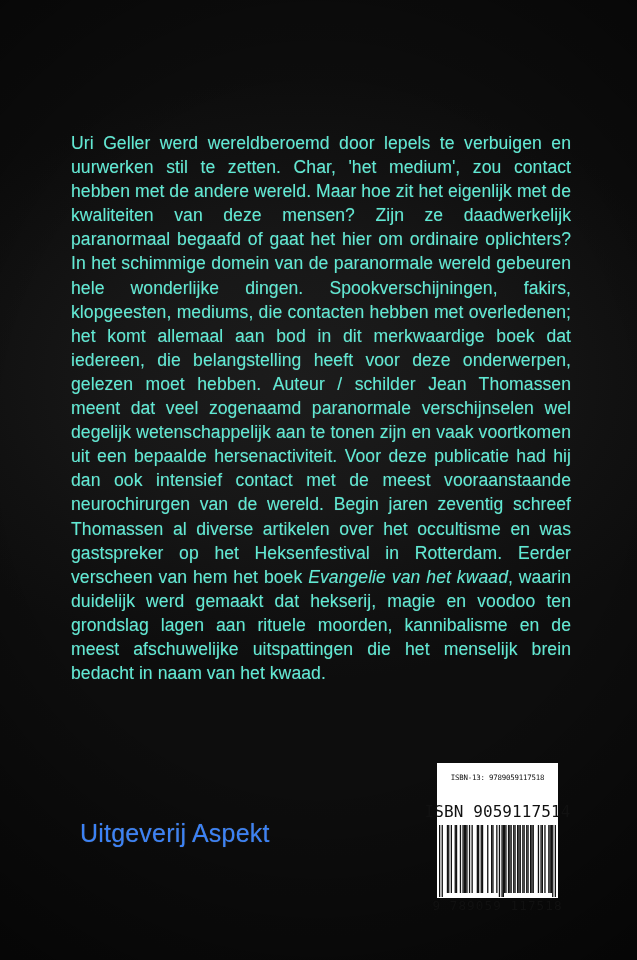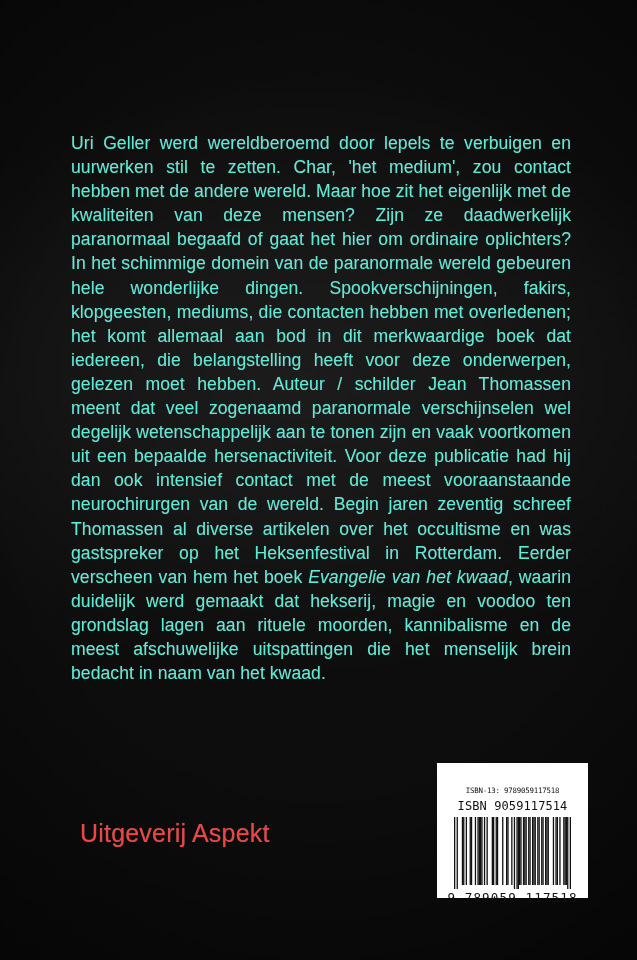--- a/index.html
+++ b/index.html
@@ -53,21 +53,21 @@
   }
 
   .blurb em {
     font-style: italic;
   }
 
   .publisher-block {
     position: absolute;
     left: 80px;
     top: 818px;
-    color: #ef4444;
+    color: #3b82f6;
   }
 
   .publisher-name {
     font-size: 25px;
     line-height: 30px;
     letter-spacing: 0.2px;
     text-shadow: 0 0 1px rgba(255,255,255,0.3);
   }
 
   .publisher-url {
@@ -76,45 +76,45 @@
     letter-spacing: 0.2px;
     margin-top: 3px;
     text-shadow: 0 0 1px rgba(255,255,255,0.25);
   }
 
   
   .barcode-block {
     position: absolute;
     left: 437px;
     top: 763px;
-    width: 151px;
+    width: 121px;
     height: 135px;
     background: #ffffff;
     display: flex;
     flex-direction: column;
     align-items: center;
-    padding-top: 23px;
+    padding-top: 10px;
     box-sizing: border-box;
   }
 
   .isbn13-line {
     font-family: "DejaVu Sans Mono", monospace;
     font-size: 7.4px;
     color: #111;
     letter-spacing: -0.2px;
     white-space: nowrap;
   }
 
   .isbn10-line {
     font-family: "DejaVu Sans Mono", monospace;
-    font-size: 12px;
+    font-size: 16px;
     color: #111;
     letter-spacing: 0.1px;
     white-space: nowrap;
-    margin-top: 4px;
+    margin-top: 20px;
   }
 
   .bars-wrap {
     margin-top: 4px;
     width: 117px;
     height: 72px;
     position: relative;
   }
 
   .bars {

